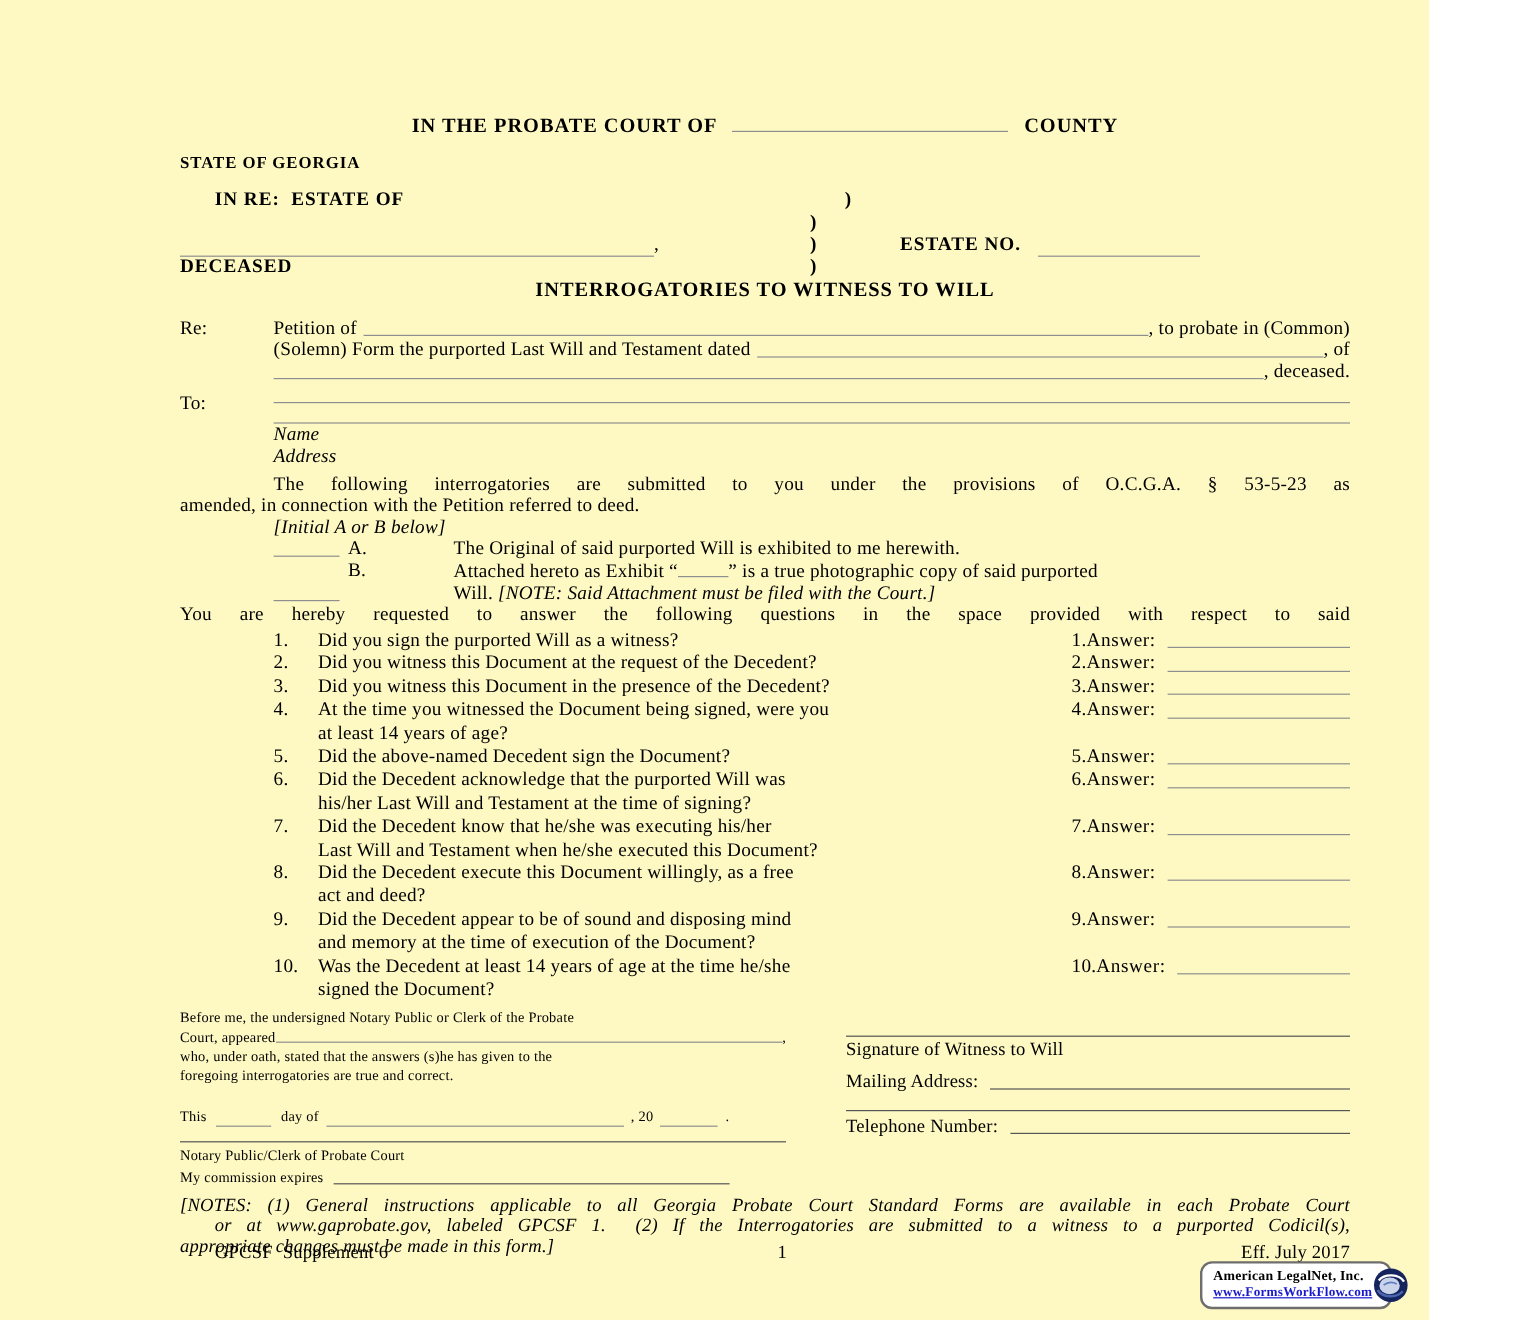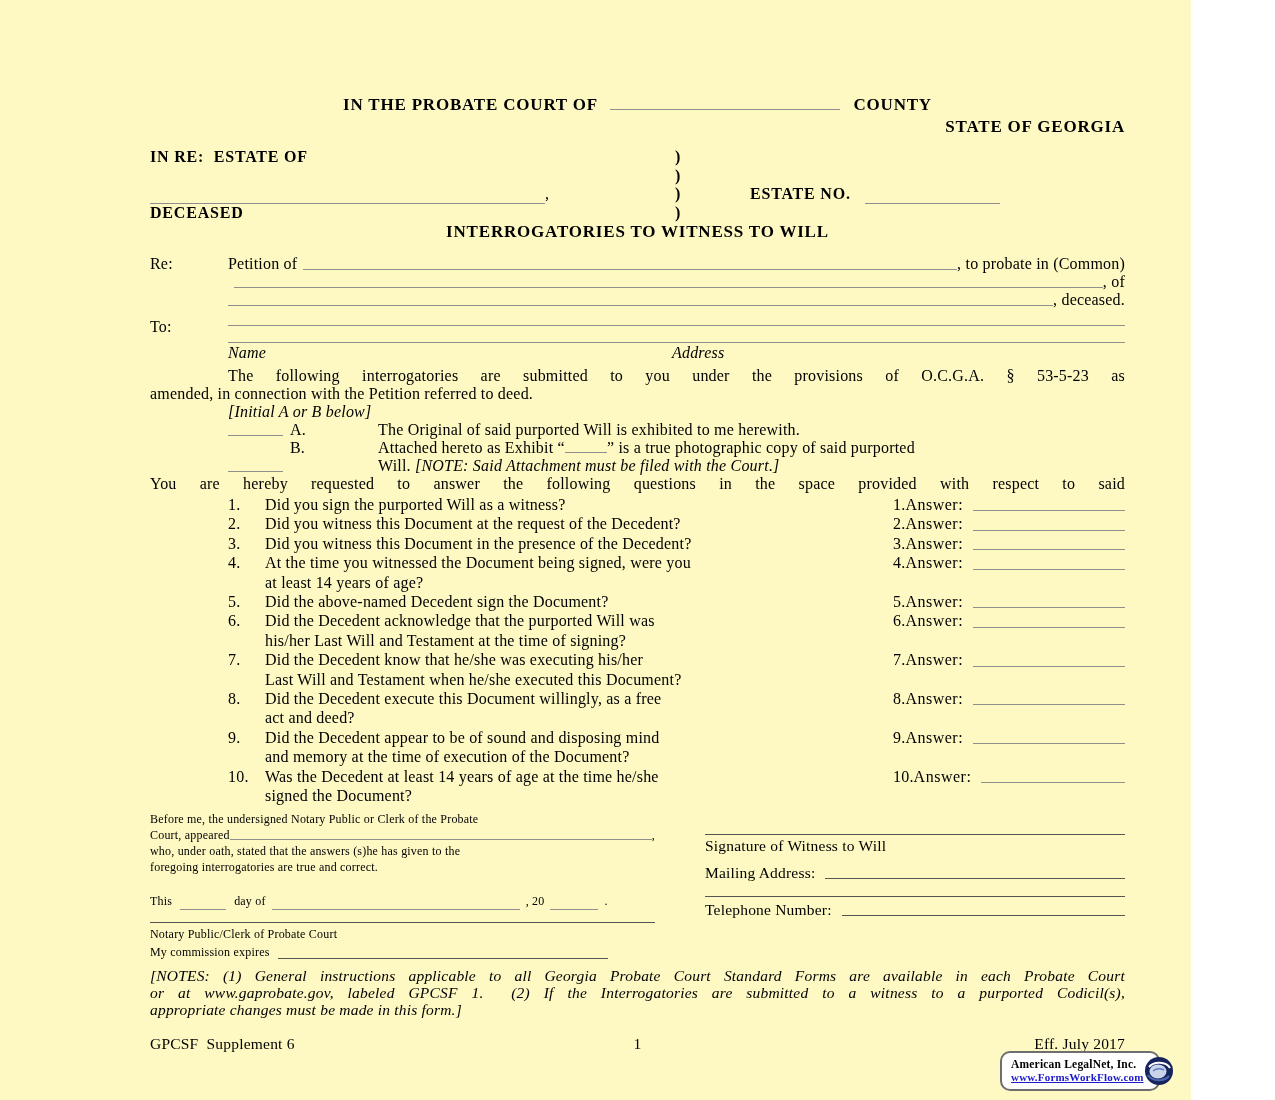--- a/index.html
+++ b/index.html
@@ -2,52 +2,52 @@
 <html><head>
 <meta charset="utf-8">
 <style>
   html,body { margin:0; padding:0; background:#ffffff; }
   .page {
     position:relative; width:1191px; height:1100px; background:#fef9c3;
     font-family:"Liberation Serif", serif; color:#000; overflow:hidden;
     letter-spacing:0.2px; font-size:16px;
   }
   .content { position:absolute; left:150px; top:94px; width:975px; }
-  .pre { white-space:pre-wrap; }
+  .pre { white-space:pre-wrap;margin-left:29px; }
   .bold { font-weight:bold; }
   .it { font-style:italic; }
   .ls { letter-spacing:0.8px; }
 
   
   .b { display:inline-block; border-bottom:1px solid #8f8f8f; height:13px; vertical-align:baseline; }
   .row { display:flex; align-items:flex-end; }
   .fill { flex:1 1 auto; border-bottom:1px solid #8f8f8f; height:0; margin-bottom:3px; }
 
   
   .hline1 { text-align:center; font-weight:bold; font-size:17px; letter-spacing:0.8px; line-height:21px; }
-  .hline2 { text-align:right; font-weight:bold; font-size:17px; letter-spacing:0.8px; line-height:20px; margin-top:2px; }
+  .hline2 { text-align:left; font-weight:bold; font-size:14px; letter-spacing:0.8px; line-height:20px; margin-top:12px; }
 
   
   .caption { margin-top:11px; }
   .crow { display:flex; align-items:flex-end; line-height:18.5px; min-height:18.5px; }
   .c1 { width:525px; display:flex; align-items:flex-end; }
   .c2 { width:60px; font-weight:bold; }
   .c3 { flex:1; padding-left:15px; display:flex; align-items:flex-end; }
 
   .title { text-align:center; font-weight:bold; font-size:17px; letter-spacing:0.8px; line-height:20px; }
 
   
   .hang { position:relative; padding-left:78px; }
   .hang-label { position:absolute; left:0; top:0; }
   .reblock { margin-top:13px; line-height:18px; }
   .reblock .row { line-height:18px; }
   .toblock { margin-top:3px; }
   .tline { margin-left:0; height:13px; border-bottom:1px solid #8f8f8f; }
   .tline + .tline { margin-top:3px; }
-  .tolabels { display:flex; font-style:italic; line-height:18px; margin-top:1px; }
+  .tolabels { display:flex; font-style:italic; line-height:18px; margin-top:1px;flex-direction:column; }
   .tolabels .nm { width:444px; }
 
   
   .intro { margin-top:5px; line-height:18px; }
   .jl { display:block; text-align:justify; text-align-last:justify; }
   .l2 { display:block; }
   .indent1 { text-indent:78px; }
   .initial { margin-left:78px; line-height:18px; }
   .abrow { display:grid; grid-template-columns:55px 95px 1fr; margin-left:78px; line-height:18px; }
   .abblank { border-bottom:1px solid #8f8f8f; height:0; align-self:end; margin-bottom:3px; }
@@ -62,21 +62,21 @@
   .afill { flex:1 1 auto; border-bottom:1px solid #8f8f8f; height:0; margin-bottom:3px; margin-left:10px; }
 
   
   .bottom { display:flex; margin-top:5px; }
   .bleft { width:505px; font-size:12px; line-height:16.2px; }
   .bright { width:420px; margin-left:50px; font-size:15.5px; line-height:18px; padding-top:1px; }
   .bleft .row, .bright .row { line-height:16.2px; }
   .thisrow { margin-top:18px; line-height:17px; }
   .longline { border-bottom:1px solid #555; height:0; margin-top:12px; }
   .notaryclerk { margin-top:3px; line-height:17px; }
-  .commission { margin-top:1px; line-height:17px; display:flex; align-items:center; }
+  .commission { margin-top:1px; line-height:17px; display:flex; align-items:flex-start; }
   .sigline { border-bottom:1px solid #555; height:0; margin-top:22px; }
   .siglabel { margin-top:2px; }
   .mailrow { margin-top:9px; display:flex; align-items:flex-end; }
   .mailrow .fill, .telrow .fill { border-bottom-color:#555; }
   .midline { border-bottom:1px solid #555; height:0; margin-top:14px; }
   .telrow { margin-top:4px; display:flex; align-items:flex-end; }
 
   
   .notes { margin-top:6px; font-style:italic; font-size:15.5px; line-height:17.2px; }
 
@@ -142,20 +142,21 @@
     <div class="title">INTERROGATORIES TO WITNESS TO WILL</div>
 
     <div class="reblock hang">
       <span class="hang-label">Re:</span>
       <div class="row">
         <span>Petition of</span>
         <span class="fill" style="margin-left:6px;"></span>
         <span>, to probate in (Common)</span>
       </div>
       <div class="row">
+        <span>(Solemn) Form the purported Last Will and Testament dated</span>
         <span class="fill" style="margin-left:6px;"></span>
         <span>, of</span>
       </div>
       <div class="row">
         <span class="fill"></span>
         <span>, deceased.</span>
       </div>
     </div>
 
     <div class="toblock hang">

